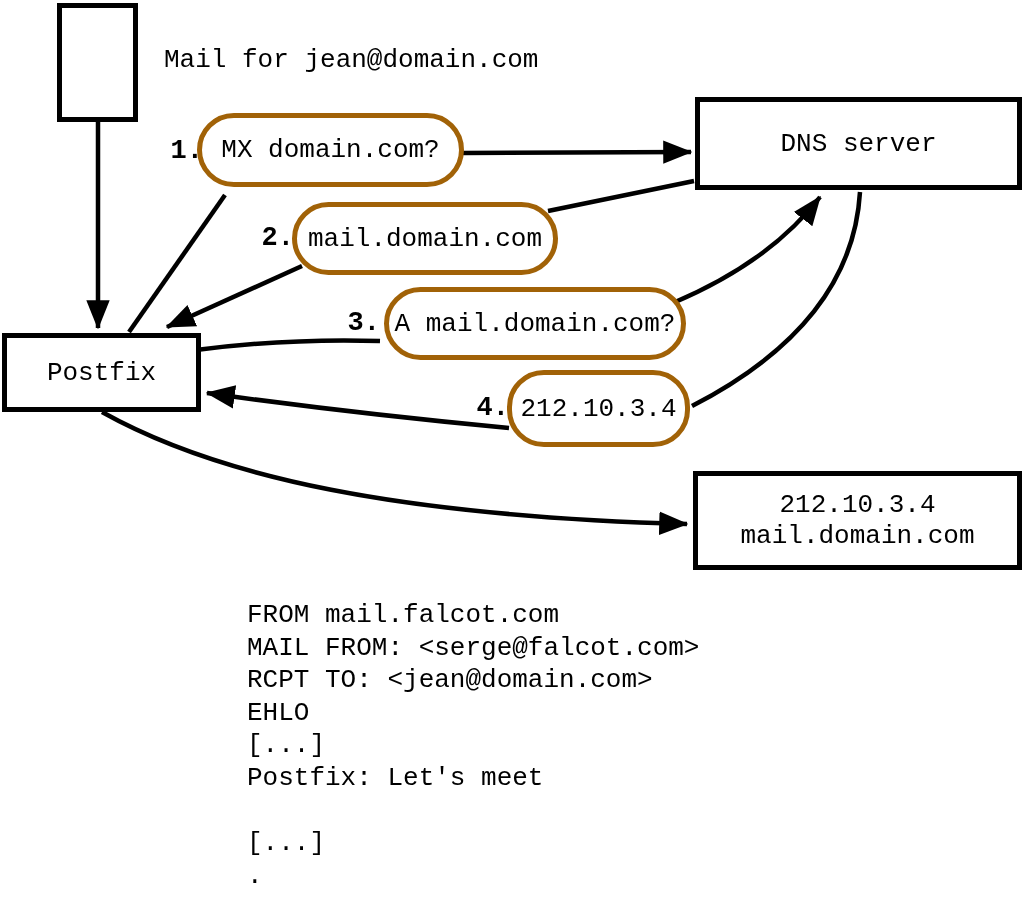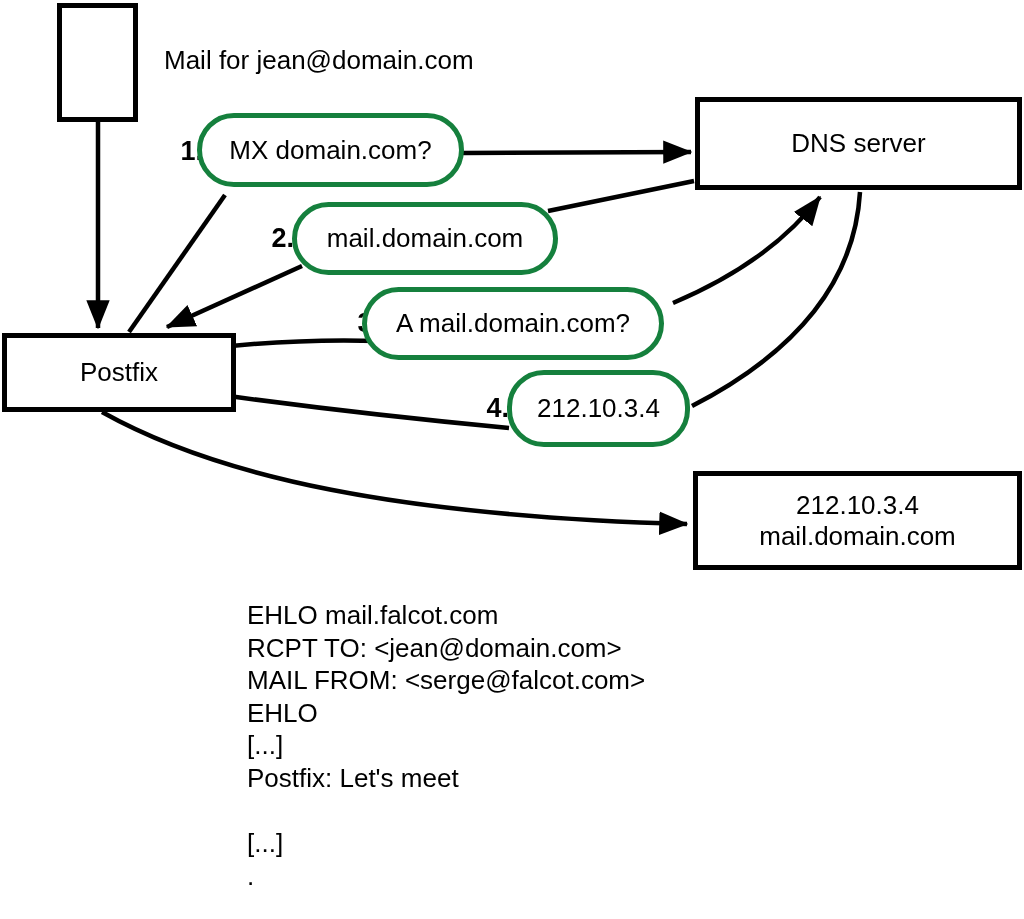--- a/index.html
+++ b/index.html
@@ -1,21 +1,21 @@
 <!DOCTYPE html>
 <html><head>
 <meta charset="utf-8">
 <style>
   html, body { margin: 0; padding: 0; background: #ffffff; }
   .canvas {
     position: relative;
     width: 1024px;
     height: 919px;
     background: #ffffff;
-    font-family: Liberation Sans, sans-serif;
+    font-family: Liberation Mono, monospace;
     color: #000000;
     overflow: hidden;
   }
   .layer {
     position: absolute;
     left: 0; top: 0;
   }
   .node {
     position: absolute;
     box-sizing: border-box;
@@ -26,46 +26,46 @@
     justify-content: center;
     font-size: 26px;
     text-align: center;
   }
   .envelope {
     left: 57px; top: 3px;
     width: 81px; height: 119px;
   }
   .postfix {
     left: 2px; top: 333px;
-    width: 234px; height: 79px;
+    width: 199px; height: 79px;
   }
   .dns {
     left: 695px; top: 97px;
     width: 327px; height: 93px;
   }
   .dest {
     left: 693px; top: 471px;
     width: 329px; height: 99px;
     flex-direction: column;
     line-height: 31px;
   }
   .pill {
     position: absolute;
     box-sizing: border-box;
     background: #ffffff;
-    border: 5px solid #15803d;
+    border: 5px solid #a16207;
     border-radius: 37px;
     display: flex;
     align-items: center;
     justify-content: center;
     font-size: 26px;
   }
   .pill1 { left: 197px; top: 113px; width: 267px; height: 74px; }
   .pill2 { left: 292px; top: 202px; width: 266px; height: 73px; }
-  .pill3 { left: 362px; top: 287px; width: 302px; height: 73px; }
+  .pill3 { left: 384px; top: 287px; width: 302px; height: 73px; }
   .pill4 { left: 507px; top: 370px; width: 183px; height: 77px; }
   .stepnum {
     position: absolute;
     font-size: 27px;
     font-weight: bold;
     width: 82px;
     text-align: right;
     line-height: 32px;
   }
   .n1 { left: 121px; top: 135px; }
@@ -144,23 +144,23 @@
   <div class="pill pill2">mail.domain.com</div>
 
   <div class="stepnum n3">3.</div>
   <div class="pill pill3">A mail.domain.com?</div>
 
   <div class="stepnum n4">4.</div>
   <div class="pill pill4">212.10.3.4</div>
 
 
   <div class="smtp-block">
-    <div class="smtp-line">EHLO mail.falcot.com</div>
+    <div class="smtp-line">FROM mail.falcot.com</div>
+    <div class="smtp-line">MAIL FROM: &lt;serge@falcot.com&gt;</div>
     <div class="smtp-line">RCPT TO: &lt;jean@domain.com&gt;</div>
-    <div class="smtp-line">MAIL FROM: &lt;serge@falcot.com&gt;</div>
     <div class="smtp-line">EHLO</div>
     <div class="smtp-line">[...]</div>
     <div class="smtp-line">Postfix: Let's meet</div>
     <div class="smtp-line"></div>
     <div class="smtp-line">[...]</div>
     <div class="smtp-line">.</div>
   </div>
 
 </div>
 

